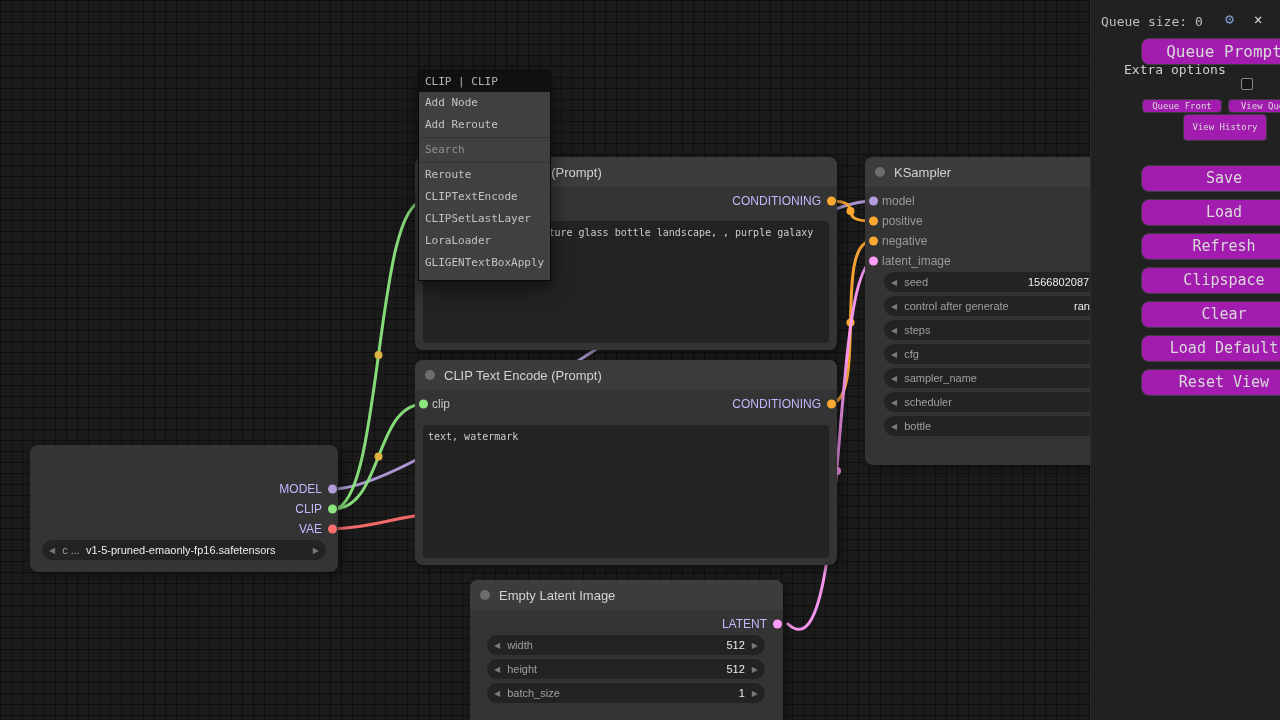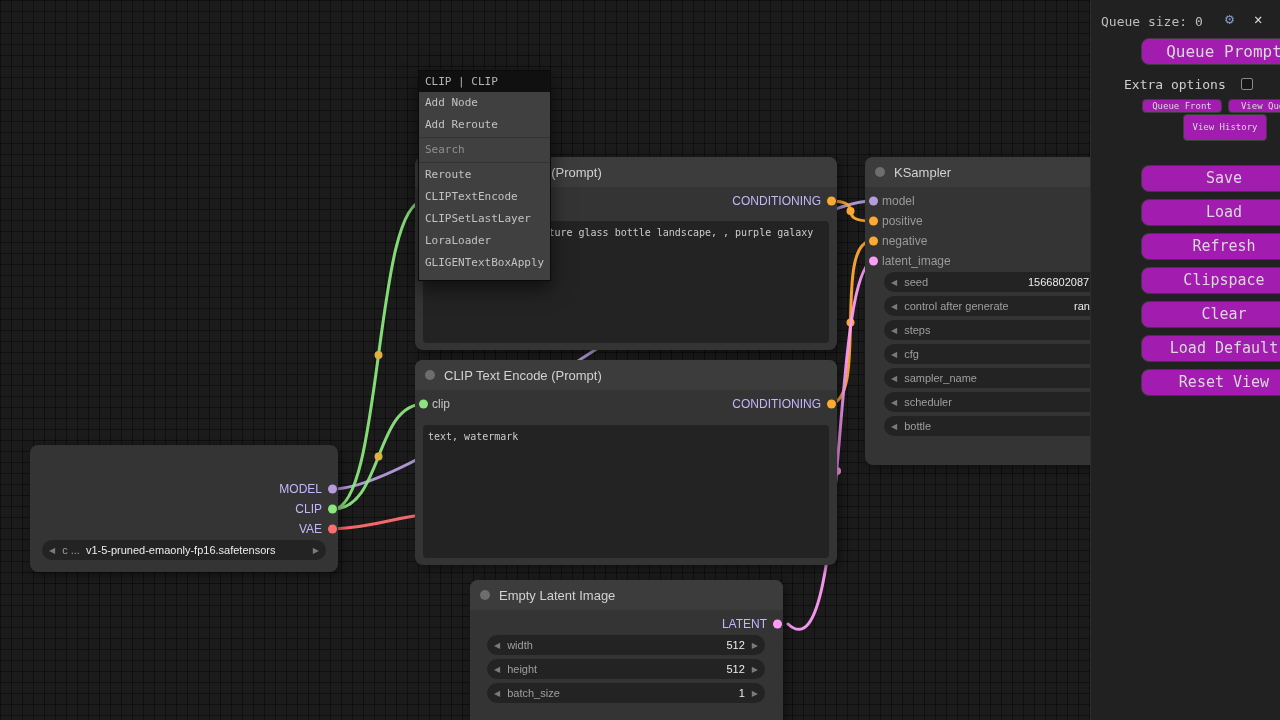--- a/index.html
+++ b/index.html
@@ -41,21 +41,21 @@
   .mitem.dim{color:#8f8f8f;}
   .msep{border-top:1px solid #333333;margin:1px 0;}
   
   #sidebar{position:absolute;left:1090px;top:0;width:190px;height:720px;background:#212121;border-left:1px solid #2d2d2d;z-index:50;font-family:"DejaVu Sans Mono",monospace;box-sizing:border-box;}
   .qsize{position:absolute;left:10px;top:14px;font-size:13px;color:#bdbdbd;}
   .gear{position:absolute;left:134px;top:10px;font-size:15px;color:var(--accent_gear);cursor:pointer;}
   .closex{position:absolute;left:163px;top:11px;font-size:14px;color:#dddddd;cursor:pointer;}
   .sbtn{position:absolute;background:#a21caf;border:1px solid #3d3d3d;border-radius:8px;color:#d9d9d9;text-align:center;cursor:pointer;box-sizing:border-box;margin-left:40px;}
   .big{left:10px;width:166px;height:27px;font-size:15px;line-height:25px;}
   .small{height:14px;font-size:9px;line-height:13px;border-radius:4px;}
-  .xopts{position:absolute;left:33px;top:77px;font-size:13px;color:#cfcfcf;}
+  .xopts{position:absolute;left:33px;top:62px;font-size:13px;color:#cfcfcf;}
   .cbx{position:absolute;left:150px;top:78px;width:12px;height:12px;background:#161616;border:1px solid #8a8a8a;border-radius:2px;box-sizing:border-box;cursor:pointer;}
 </style>
 </head>
 <body>
 
 <svg id="wires">
 
   <path d="M333,489 C433,489 772,201 872,201" style="stroke:var(--model)"></path>
   <circle cx="602.5" cy="345" r="4" style="fill:var(--model)"></circle>
 

